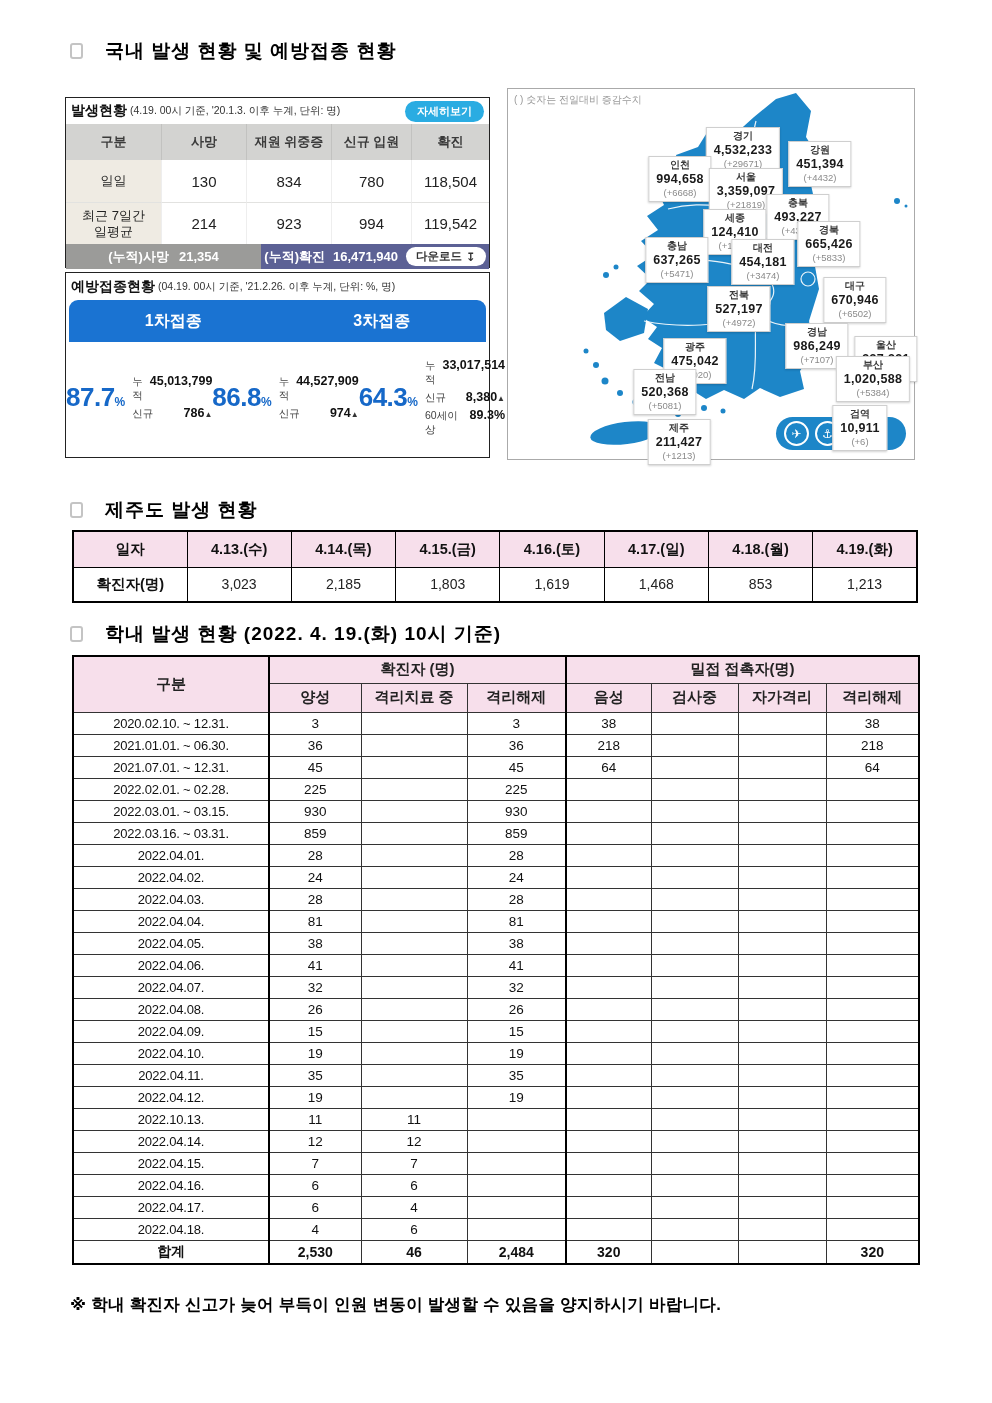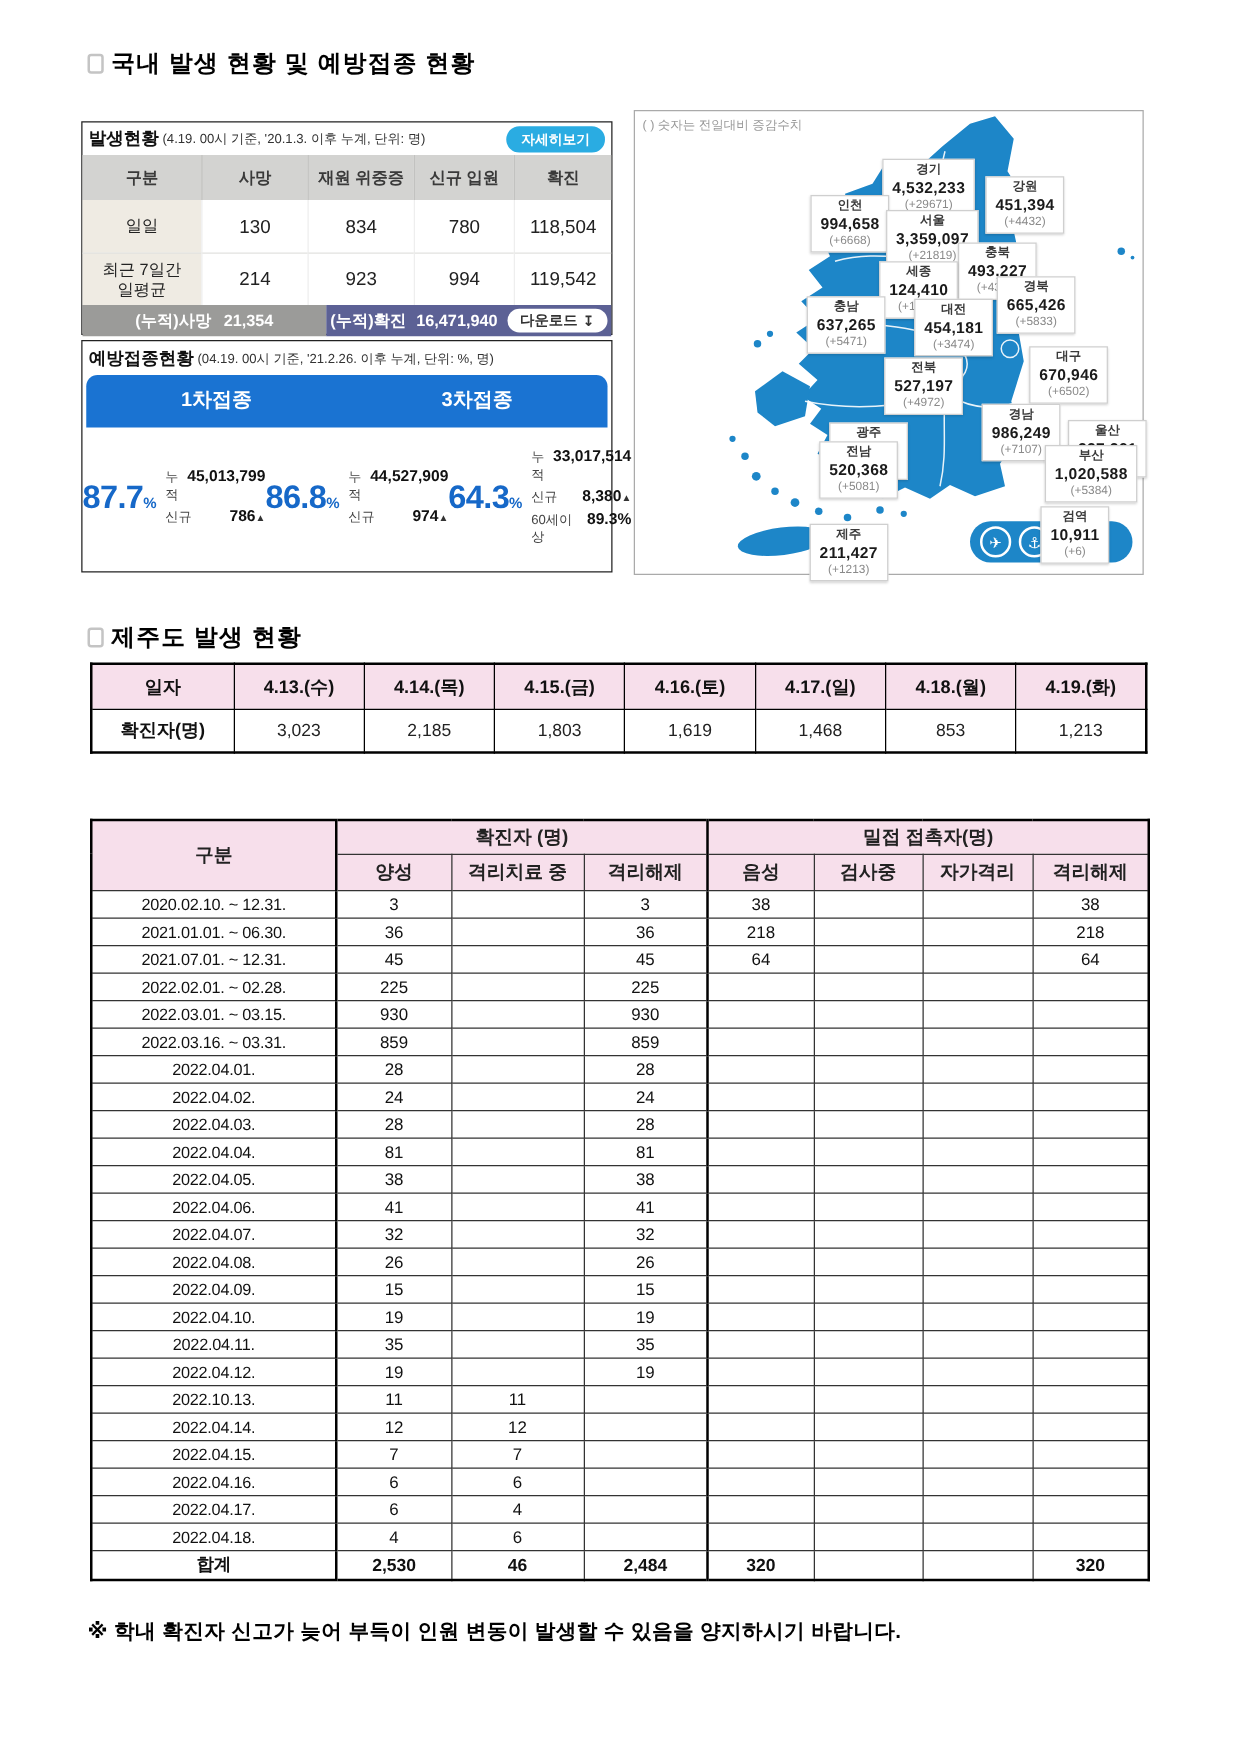--- a/index.html
+++ b/index.html
@@ -1,20 +1,20 @@
 <!DOCTYPE html>
 <html><head>
 <meta charset="utf-8">
 <style>
   * { box-sizing: border-box; }
   body { margin:0; background:#fff; color:#111; font-family:"Liberation Sans","DejaVu Sans",sans-serif; }
   .page { position:relative; width:992px; height:1403px; background:#fff; overflow:hidden; }
 
   
-  .section-title { position:absolute; display:flex; align-items:center; gap:6px; font-weight:800; font-size:19px; letter-spacing:1px; color:#000; }
+  .section-title { position:absolute; display:flex; align-items:center; gap:22px; font-weight:800; font-size:19px; letter-spacing:1px; color:#000; }
   .checkbox { width:13px; height:16px; border:2px solid #c4c4c4; border-radius:3px; flex:0 0 auto; }
 
   
   .occ { position:absolute; left:65px; top:97px; width:425px; height:171px; border:1px solid #222; background:#fff; }
   .occ-titlebar { display:flex; align-items:center; height:26px; padding:0 5px; }
   .occ-title { font-weight:800; font-size:14px; }
   .occ-sub { font-size:10.5px; color:#333; margin-left:3px; white-space:nowrap; }
   .btn-detail { margin-left:auto; background:#2aace2; color:#fff; font-weight:700; font-size:11px; padding:3px 12px; border-radius:11px; border:none; cursor:pointer; font-family:inherit; }
   .occ-grid { display:grid; grid-template-columns:95px 85px 85px 80px 78px; }
   .occ-h { background:#d3d3d1; height:36px; line-height:36px; text-align:center; font-weight:700; font-size:13px; color:#3a3a3a; border-left:1px solid #c2c2c0; }
@@ -284,21 +284,21 @@
         <div class="region" style="left: 187px; top: 249px;">
           <div class="rn">광주</div>
           <div class="rv">475,042</div>
           <div class="rd">(+3020)</div>
         </div>
         <div class="region" style="left: 365px; top: 267px;">
           <div class="rn">부산</div>
           <div class="rv">1,020,588</div>
           <div class="rd">(+5384)</div>
         </div>
-        <div class="region" style="left: 157px; top: 264px; margin-left: 22px;">
+        <div class="region" style="left: 157px; top: 280px;">
           <div class="rn">전남</div>
           <div class="rv">520,368</div>
           <div class="rd">(+5081)</div>
         </div>
         <div class="region" style="left: 171px; top: 330px;">
           <div class="rn">제주</div>
           <div class="rv">211,427</div>
           <div class="rd">(+1213)</div>
         </div>
         <div class="quar-pill">
@@ -348,20 +348,24 @@
           <td>2,185</td>
           <td>1,803</td>
           <td>1,619</td>
           <td>1,468</td>
           <td>853</td>
           <td>1,213</td>
         </tr>
       </tbody>
   </table>
 
+  <div class="section-title" style="left:70px; top:621px;">
+    <span class="checkbox"></span>
+    <span>학내 발생 현황 (2022. 4. 19.(화) 10시 기준)</span>
+  </div>
 
   <table class="school-table">
     <colgroup>
       <col style="width:196px;">
         <col style="width:92px;">
         <col style="width:106px;">
         <col style="width:99px;">
       <col style="width:85px;">
         <col style="width:87px;">
         <col style="width:88px;">

